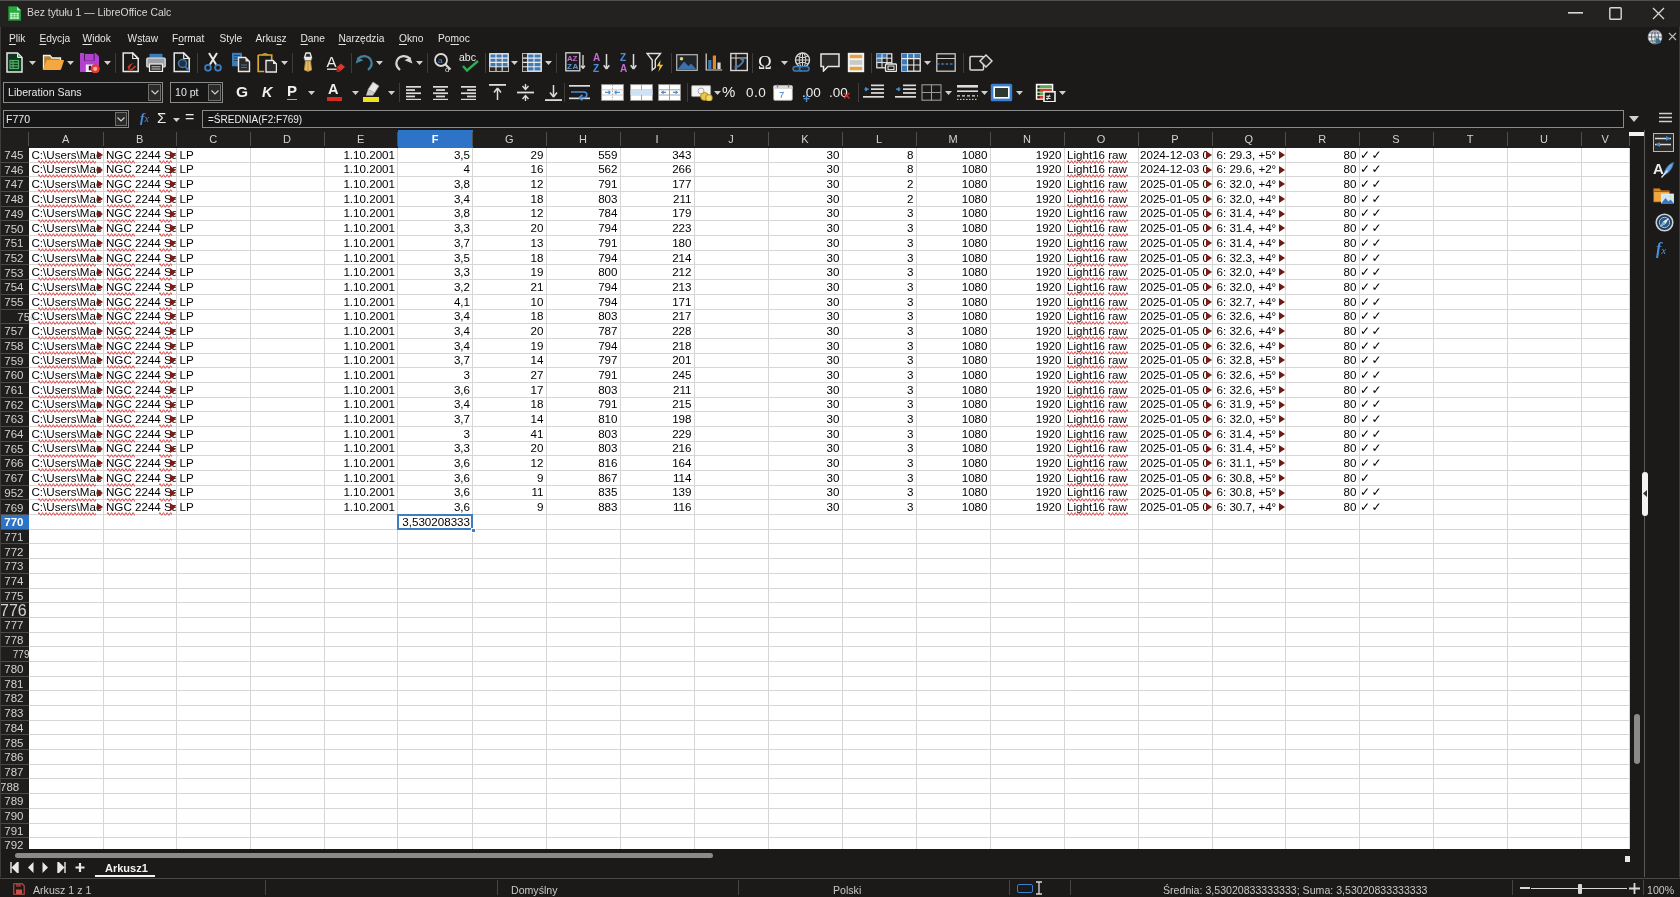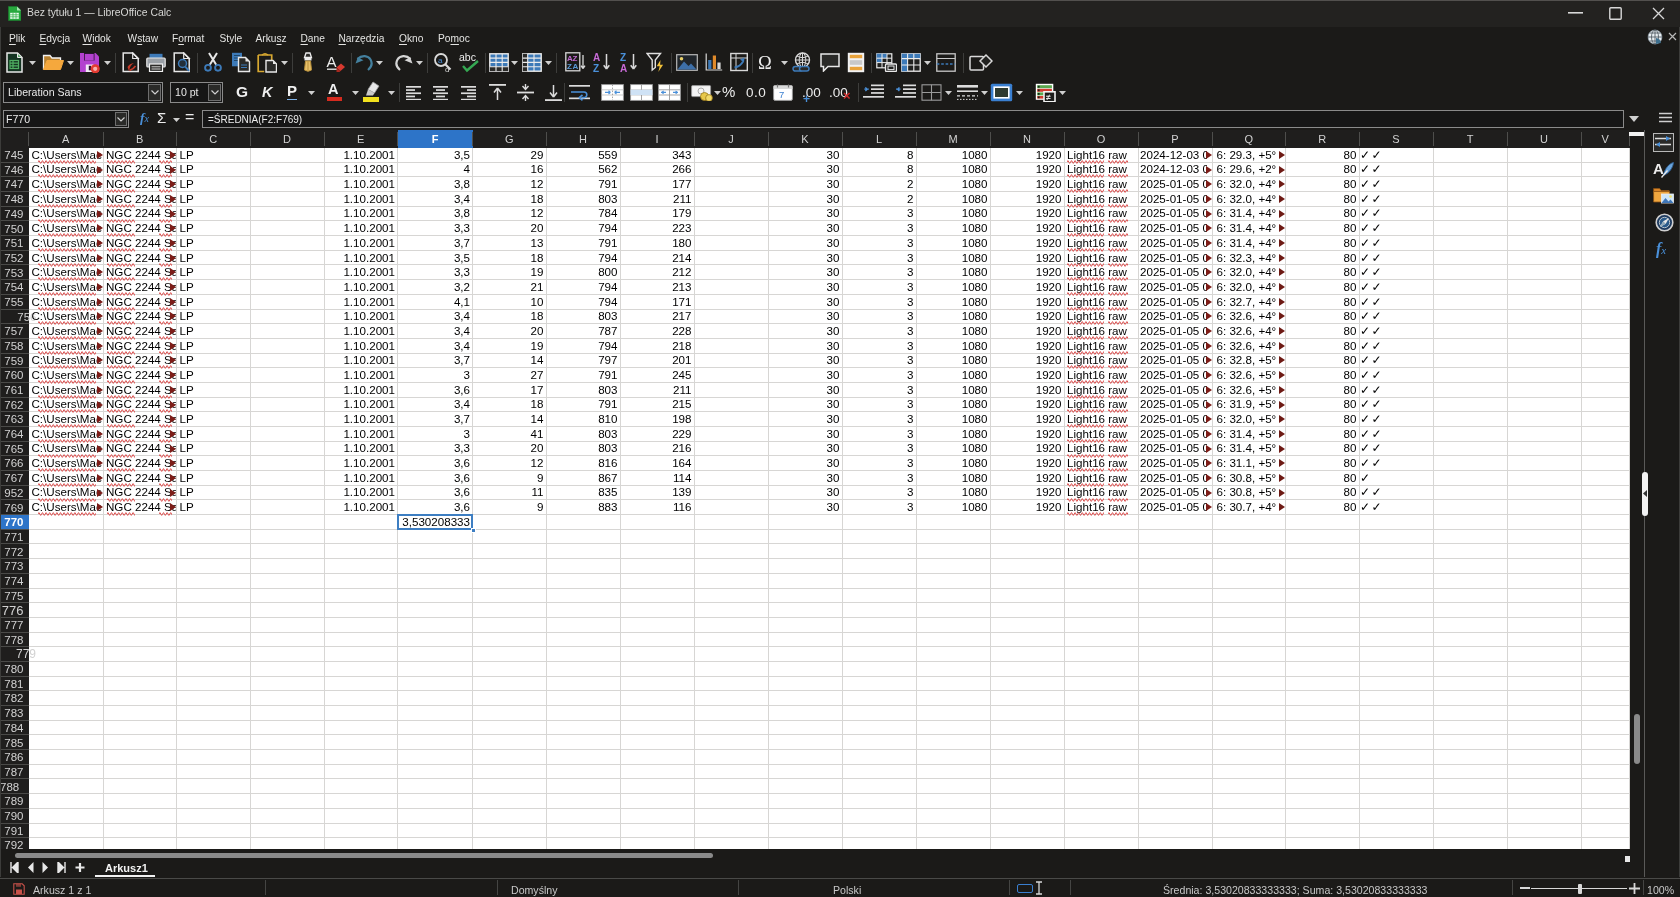--- a/index.html
+++ b/index.html
@@ -617,30 +617,30 @@
 <div class="ab" style="left:28.5px;top:572.86px;width:1601.0px;height:1px;background:#d7d6d4"></div>
 <div class="ab" style="left:0;top:560.28px;width:23.5px;text-align:right;font-size:11.5px;color:#d2d2d2;line-height:13px">773</div>
 <div class="ab" style="left:0px;top:572.86px;width:28.5px;height:1px;background:#4a4a48"></div>
 <div class="ab" style="left:28.5px;top:587.55px;width:1601.0px;height:1px;background:#d7d6d4"></div>
 <div class="ab" style="left:0;top:574.96px;width:23.5px;text-align:right;font-size:11.5px;color:#d2d2d2;line-height:13px">774</div>
 <div class="ab" style="left:0px;top:587.55px;width:28.5px;height:1px;background:#4a4a48"></div>
 <div class="ab" style="left:28.5px;top:602.23px;width:1601.0px;height:1px;background:#d7d6d4"></div>
 <div class="ab" style="left:0;top:589.65px;width:23.5px;text-align:right;font-size:11.5px;color:#d2d2d2;line-height:13px">775</div>
 <div class="ab" style="left:0px;top:602.23px;width:28.5px;height:1px;background:#4a4a48"></div>
 <div class="ab" style="left:28.5px;top:616.92px;width:1601.0px;height:1px;background:#d7d6d4"></div>
-<div class="ab" style="left:0;top:604.33px;width:23.5px;text-align:right;font-size:13px;color:#d2d2d2;line-height:13px">776</div>
+<div class="ab" style="left:0;top:604.33px;width:23.5px;text-align:right;font-size:16px;color:#d2d2d2;line-height:13px">776</div>
 <div class="ab" style="left:0px;top:616.92px;width:28.5px;height:1px;background:#4a4a48"></div>
 <div class="ab" style="left:28.5px;top:631.60px;width:1601.0px;height:1px;background:#d7d6d4"></div>
 <div class="ab" style="left:0;top:619.02px;width:23.5px;text-align:right;font-size:11.5px;color:#d2d2d2;line-height:13px">777</div>
 <div class="ab" style="left:0px;top:631.60px;width:28.5px;height:1px;background:#4a4a48"></div>
 <div class="ab" style="left:28.5px;top:646.29px;width:1601.0px;height:1px;background:#d7d6d4"></div>
 <div class="ab" style="left:0;top:633.70px;width:23.5px;text-align:right;font-size:11.5px;color:#d2d2d2;line-height:13px">778</div>
 <div class="ab" style="left:0px;top:646.29px;width:28.5px;height:1px;background:#4a4a48"></div>
 <div class="ab" style="left:28.5px;top:660.97px;width:1601.0px;height:1px;background:#d7d6d4"></div>
-<div class="ab" style="left:16px;top:648.39px;width:23.5px;font-size:12px;color:#d2d2d2;line-height:13px">779</div>
+<div class="ab" style="left:6px;top:648.39px;width:23.5px;text-align:right;font-size:10px;color:#d2d2d2;line-height:13px">779</div>
 <div class="ab" style="left:0px;top:660.97px;width:28.5px;height:1px;background:#4a4a48"></div>
 <div class="ab" style="left:28.5px;top:675.66px;width:1601.0px;height:1px;background:#d7d6d4"></div>
 <div class="ab" style="left:0;top:663.07px;width:23.5px;text-align:right;font-size:11.5px;color:#d2d2d2;line-height:13px">780</div>
 <div class="ab" style="left:0px;top:675.66px;width:28.5px;height:1px;background:#4a4a48"></div>
 <div class="ab" style="left:28.5px;top:690.34px;width:1601.0px;height:1px;background:#d7d6d4"></div>
 <div class="ab" style="left:0;top:677.76px;width:23.5px;text-align:right;font-size:11.5px;color:#d2d2d2;line-height:13px">781</div>
 <div class="ab" style="left:0px;top:690.34px;width:28.5px;height:1px;background:#4a4a48"></div>
 <div class="ab" style="left:28.5px;top:705.03px;width:1601.0px;height:1px;background:#d7d6d4"></div>
 <div class="ab" style="left:0;top:692.44px;width:23.5px;text-align:right;font-size:11.5px;color:#d2d2d2;line-height:13px">782</div>
 <div class="ab" style="left:0px;top:705.03px;width:28.5px;height:1px;background:#4a4a48"></div>

